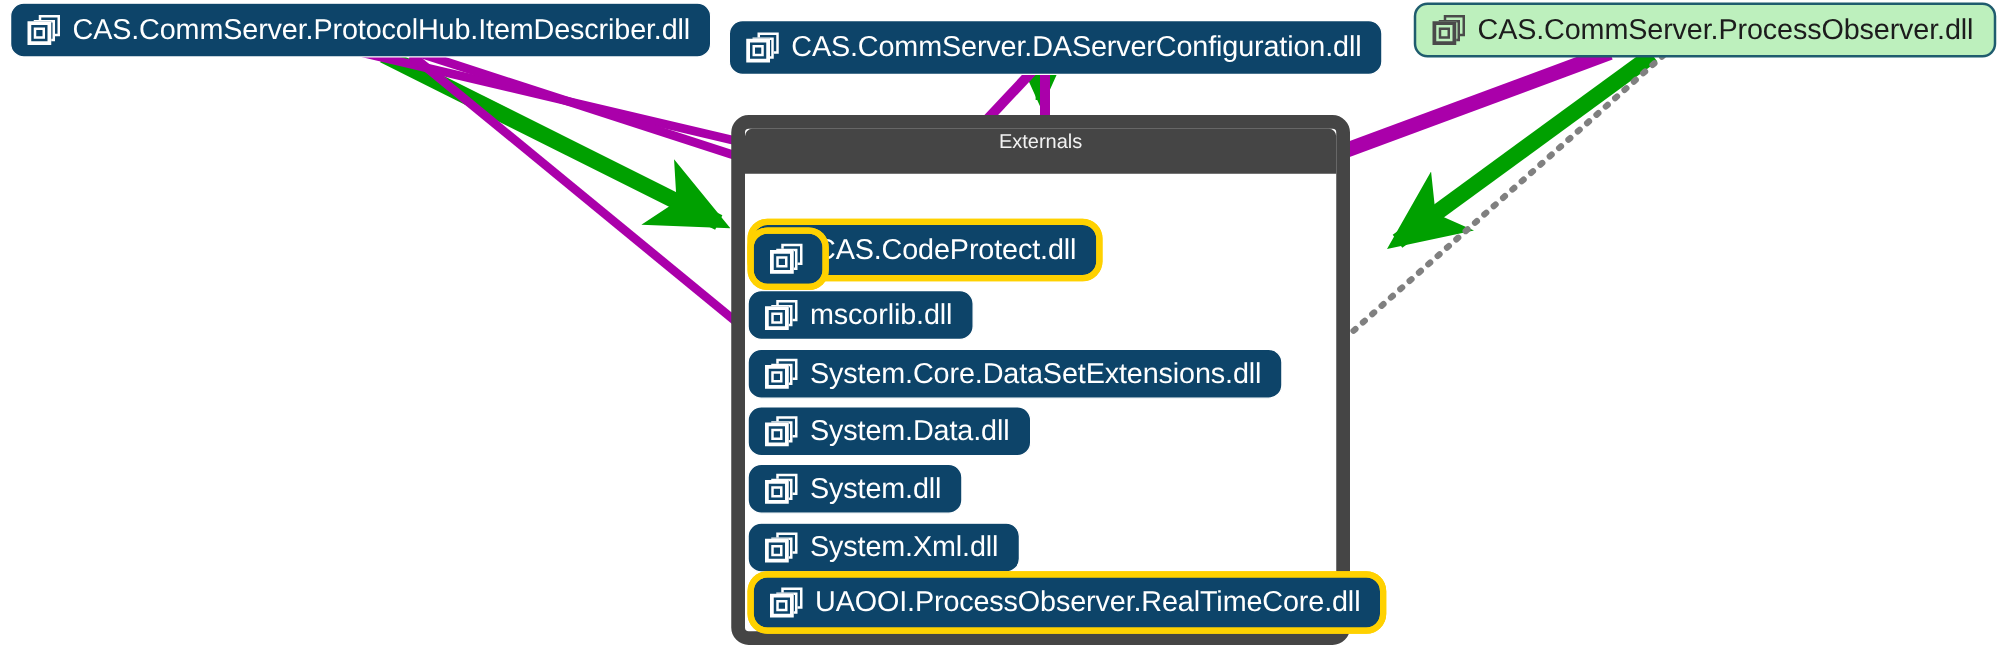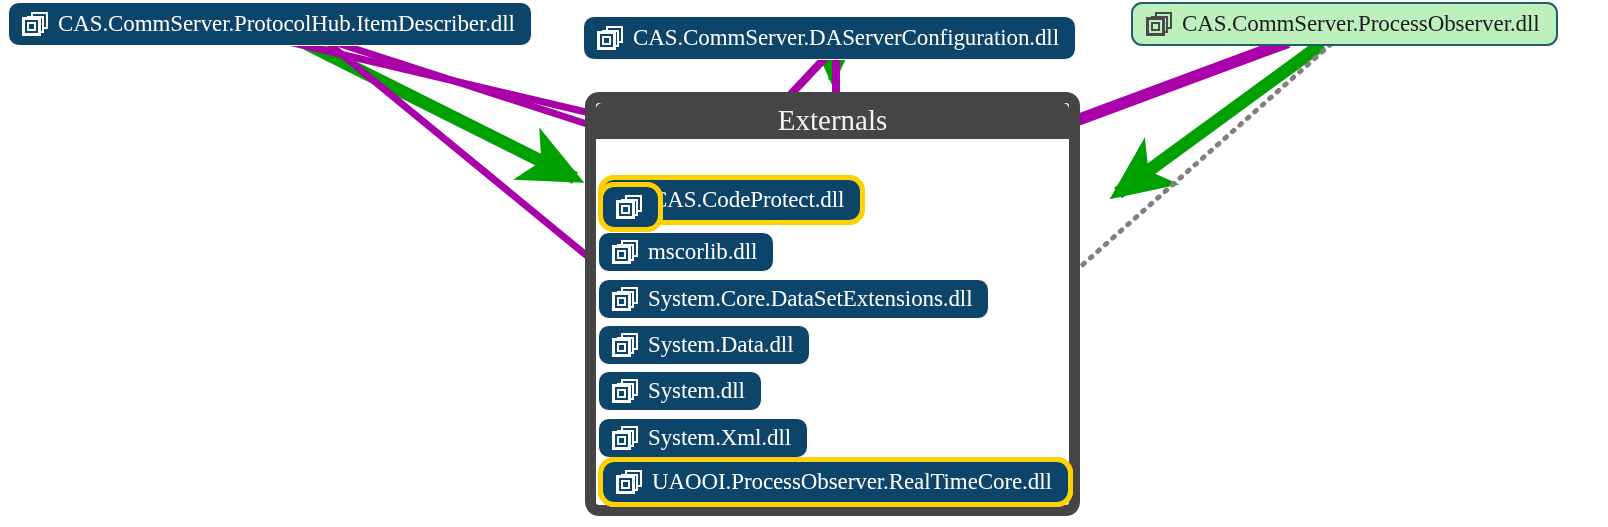--- a/index.html
+++ b/index.html
@@ -1,20 +1,20 @@
 <!DOCTYPE html>
 <html><head>
 <meta charset="utf-8">
 <style>
   html,body{margin:0;padding:0;background:#ffffff;}
   body{
     width:1608px;height:527px;position:relative;overflow:hidden;
     font-family:"Liberation Sans","DejaVu Sans",sans-serif;
   }
-  #canvas{position:absolute;inset:0;width:1608px;height:527px;font-family:Liberation Serif, serif;}
+  #canvas{position:absolute;inset:0;width:1608px;height:527px;}
 
   
   #edges{position:absolute;left:0;top:0;width:1608px;height:527px;z-index:1;}
 
   
   .node{
     position:absolute;z-index:3;box-sizing:border-box;
     display:flex;align-items:center;gap:10px;
     border-radius:11px;
     padding:0 16px 0 13px;
@@ -51,21 +51,21 @@
 
   
   #cluster{
     position:absolute;z-index:2;box-sizing:border-box;
     background:#ffffff;
     border:11px solid #454545;
     border-radius:14px;
   }
   #cluster-title{
     position:absolute;z-index:2;
-    color:#f2f2f2;font-size:29px;line-height:1;
+    color:#f2f2f2;font-size:16px;line-height:1;
     text-align:center;
   }
   #cluster-head{
     position:absolute;z-index:2;background:#454545;
     border-top-left-radius:6px;border-top-right-radius:6px;
   }
 </style>
 </head>
 <body>
 

